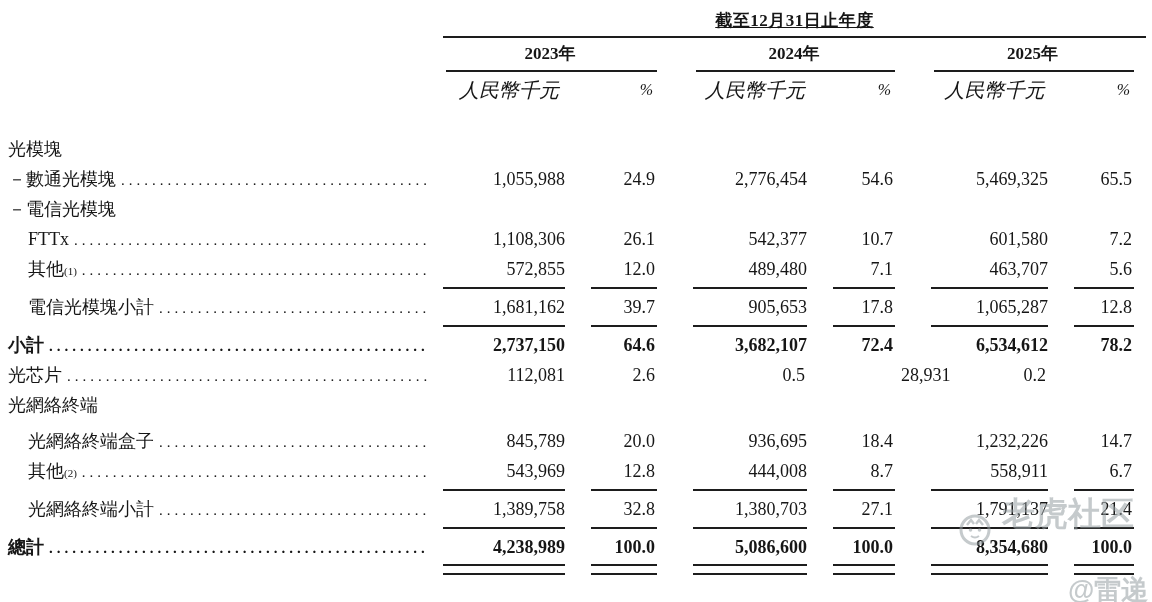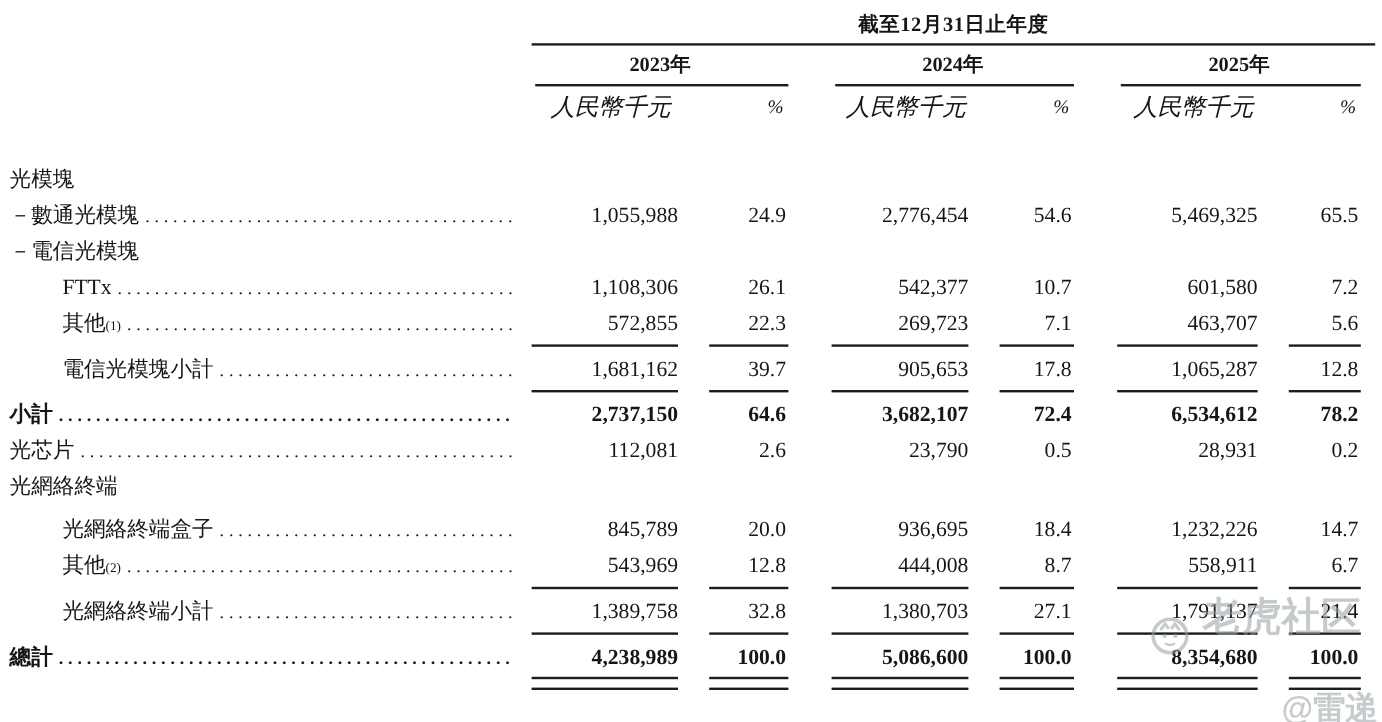--- a/index.html
+++ b/index.html
@@ -3,38 +3,38 @@
 <meta charset="utf-8">
 <style>
   html,body{margin:0;padding:0;width:1152px;height:602px;background:#ffffff;overflow:hidden;}
   body{font-family:"Liberation Serif","DejaVu Serif",serif;color:#161616;}
   .page{position:relative;width:1152px;height:602px;padding-top:8px;box-sizing:border-box;}
 
   .grid{display:grid;grid-template-columns:437px 134px 92px 24px 126px 88px 24px 129px 86px 12px;}
 
   
   .title-row{height:26px;}
-  .title{grid-column:2/11;text-align:center;font-weight:700;font-size:17px;line-height:26px;letter-spacing:.5px;}
+  .title{grid-column:2/11;text-align:center;font-weight:700;font-size:17px;line-height:26px;letter-spacing:.5px;text-decoration:underline;}
   .long-rule-row{height:5px;}
   .long-rule{grid-column:2/11;border-top:2.5px solid #1d1d1d;margin:2px 6px 0 6px;}
   .year-row{height:30px;}
   .year{font-weight:700;font-size:17px;line-height:30px;text-align:center;}
   .y1{grid-column:2/4;} .y2{grid-column:5/7;} .y3{grid-column:8/10;}
   .year-rule-row{height:5px;}
   .yrule{border-top:2px solid #1d1d1d;margin:1px 6px 0 9px;}
   .units-row{height:32px;}
   .unit{font-style:italic;font-size:20px;line-height:32px;text-align:center;padding-left:10px;}
   .pct-h{font-style:italic;font-size:16px;line-height:32px;text-align:right;padding-right:10px;}
   .hdr-gap{height:28px;}
 
   
   .trow{height:30px;}
   .cell{line-height:30px;font-size:18px;white-space:nowrap;}
   .label{display:flex;align-items:baseline;padding-left:8px;overflow:hidden;font-family:Liberation Serif, serif;}
-  .i1{padding-left:52px;}
+  .i1{padding-left:28px;}
   .lbl{flex:0 0 auto;}
   sup.sup{font-size:11px;line-height:0;}
   .dots{flex:1 1 auto;overflow:hidden;white-space:nowrap;margin-left:5px;margin-right:10px;
         font-size:15px;letter-spacing:4px;}
   .dots::after{content:"..........................................................................................................................";}
   .amt{text-align:right;padding-right:6px;}
   .pct{text-align:right;padding-right:8px;}
   .bold .cell{font-weight:700;}
   .mt6{margin-top:6px;}
 
@@ -155,23 +155,23 @@
       <div></div>
   </div>
 
   <div class="grid trow">
     <div class="cell label i1">
         <span class="lbl">其他</span>
         <sup class="sup">(1)</sup>
         <span class="dots"></span>
       </div>
     <div class="cell amt">572,855</div>
-    <div class="cell pct">22.3</div>
-      <div></div>
-    <div class="cell amt">269,723</div>
+    <div class="cell pct">12.0</div>
+      <div></div>
+    <div class="cell amt">489,480</div>
     <div class="cell pct">7.1</div>
       <div></div>
     <div class="cell amt">463,707</div>
     <div class="cell pct">5.6</div>
       <div></div>
   </div>
 
   <div class="grid rrow">
     <div></div>
       <div class="rl rl-amt"></div>
@@ -231,21 +231,20 @@
   </div>
 
   <div class="grid trow">
     <div class="cell label">
         <span class="lbl">光芯片</span>
         <span class="dots"></span>
       </div>
     <div class="cell amt">112,081</div>
     <div class="cell pct">2.6</div>
       <div></div>
-    <div class="cell amt">23,790</div>
     <div class="cell pct">0.5</div>
       <div></div>
     <div class="cell amt">28,931</div>
     <div class="cell pct">0.2</div>
       <div></div>
   </div>
 
   <div class="grid trow">
     <div class="cell label">
         <span class="lbl">光網絡終端</span>

